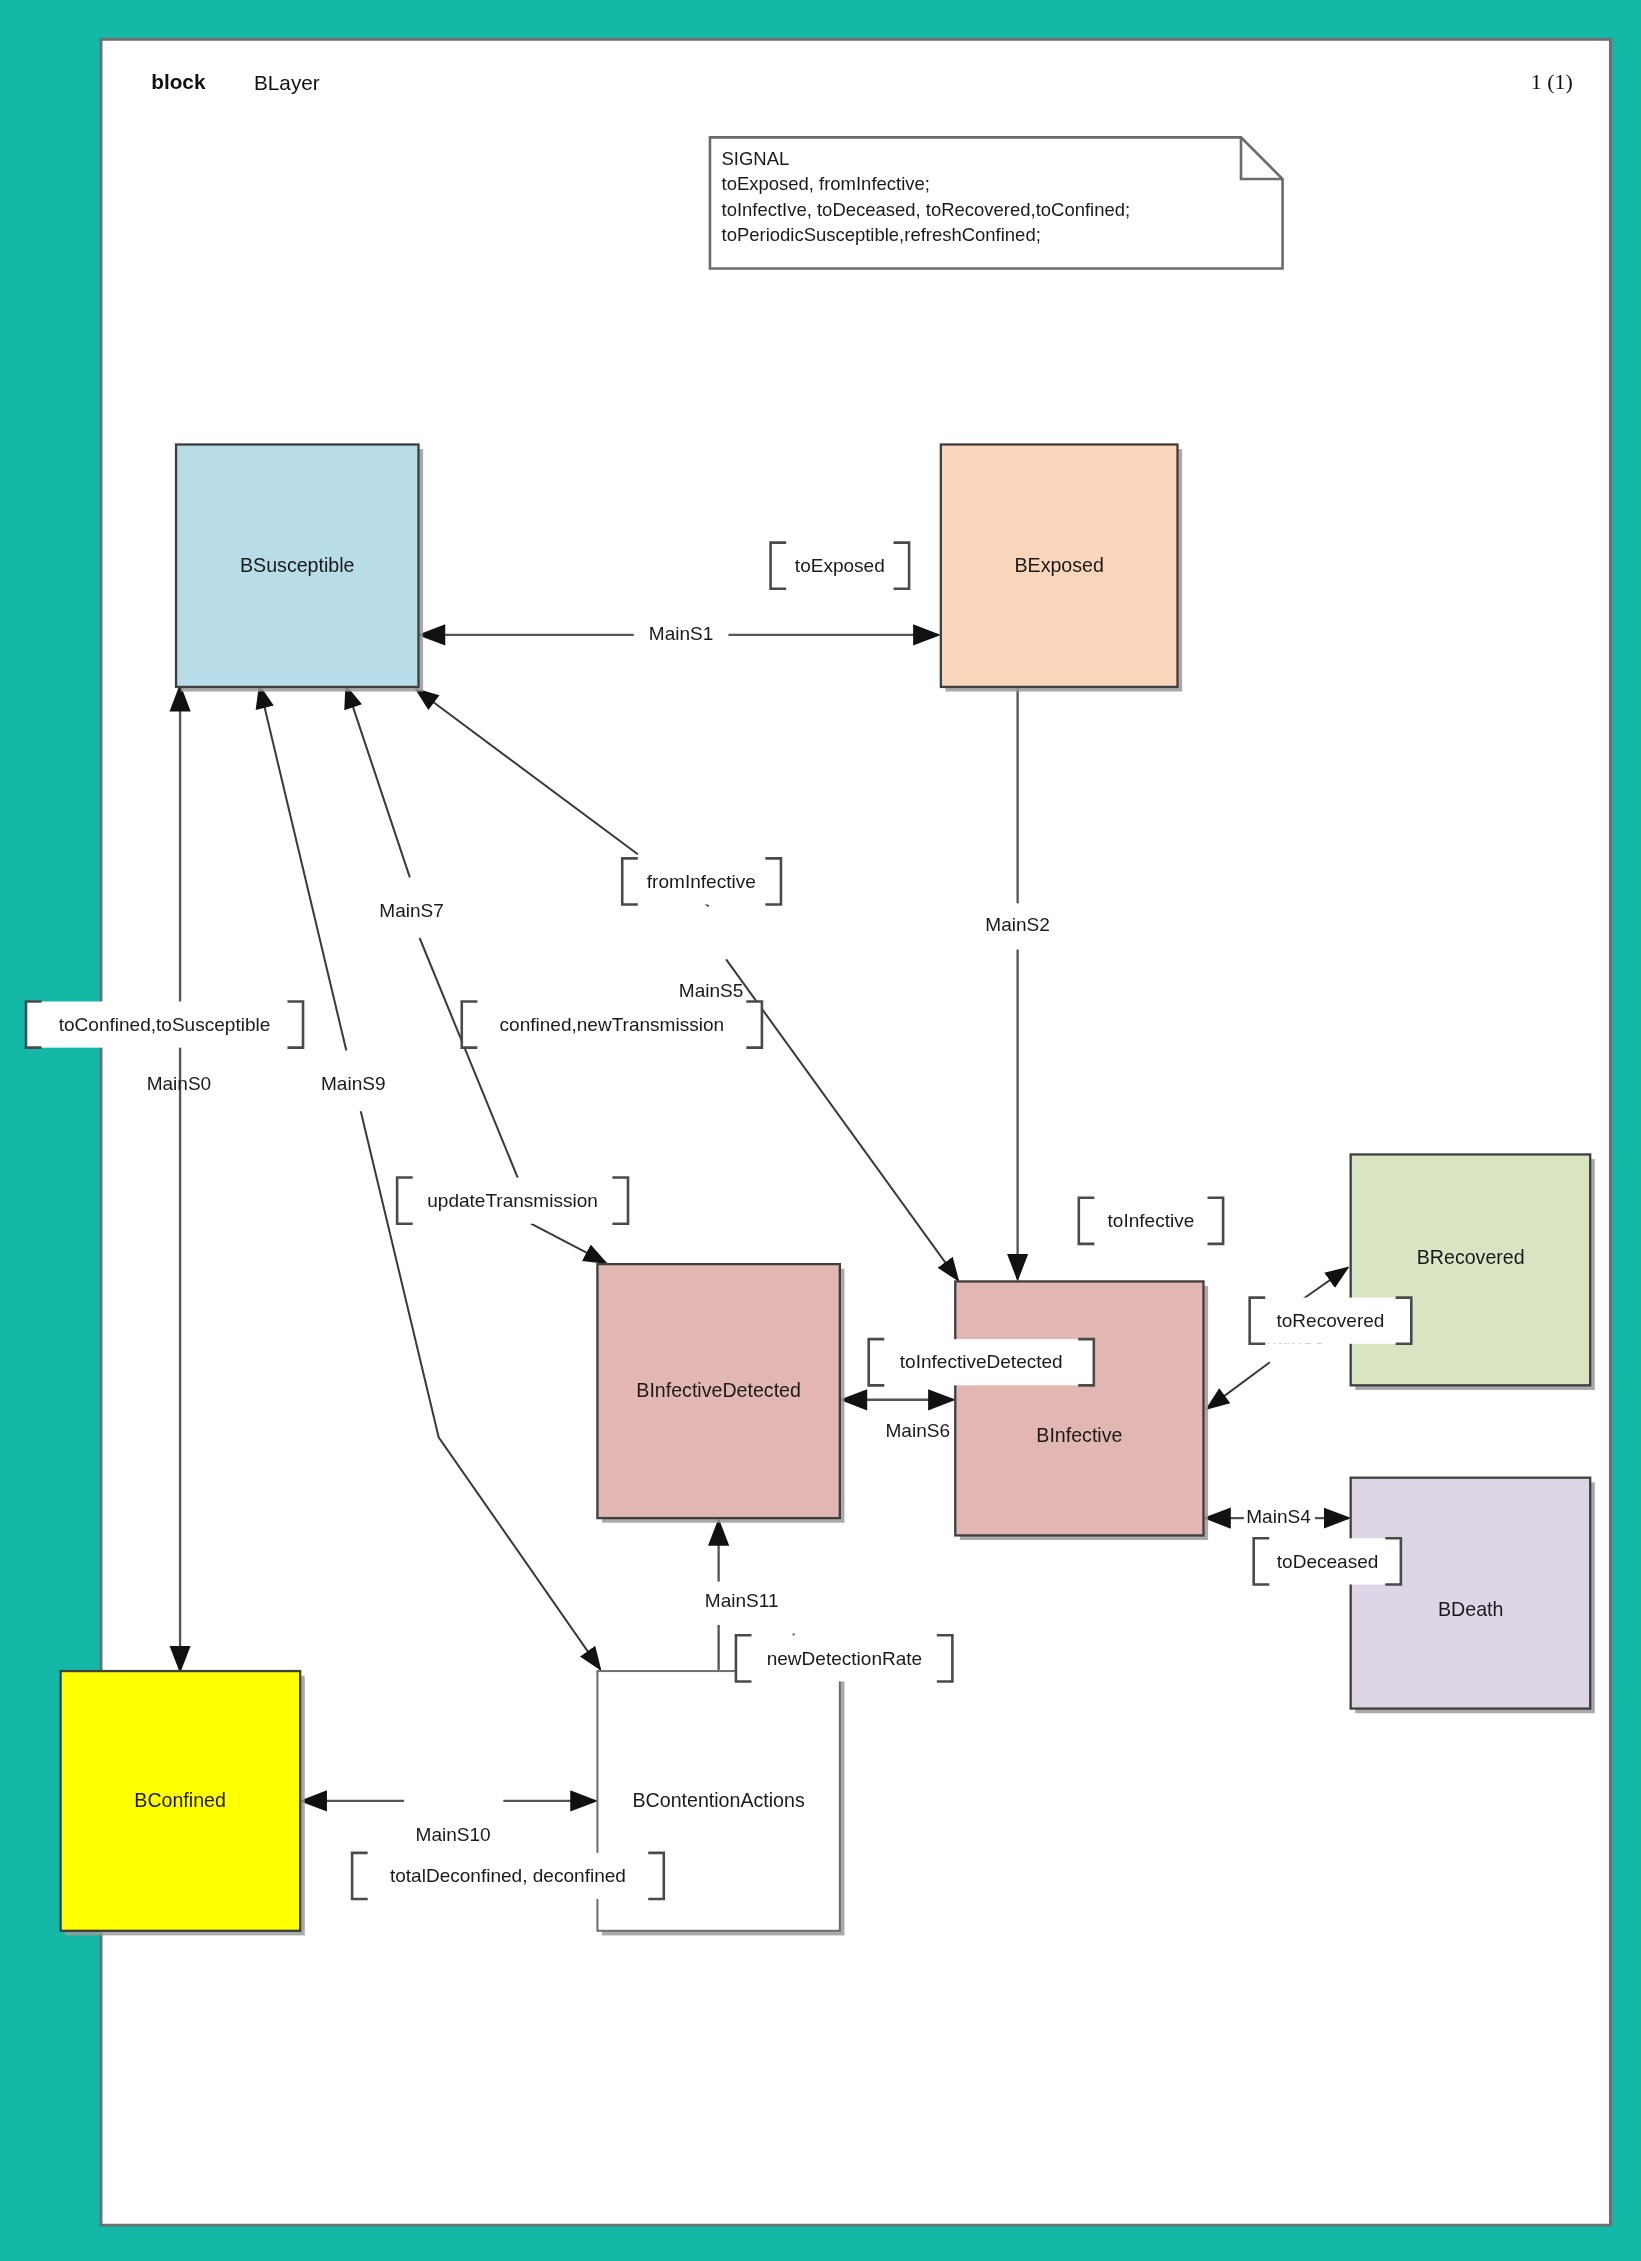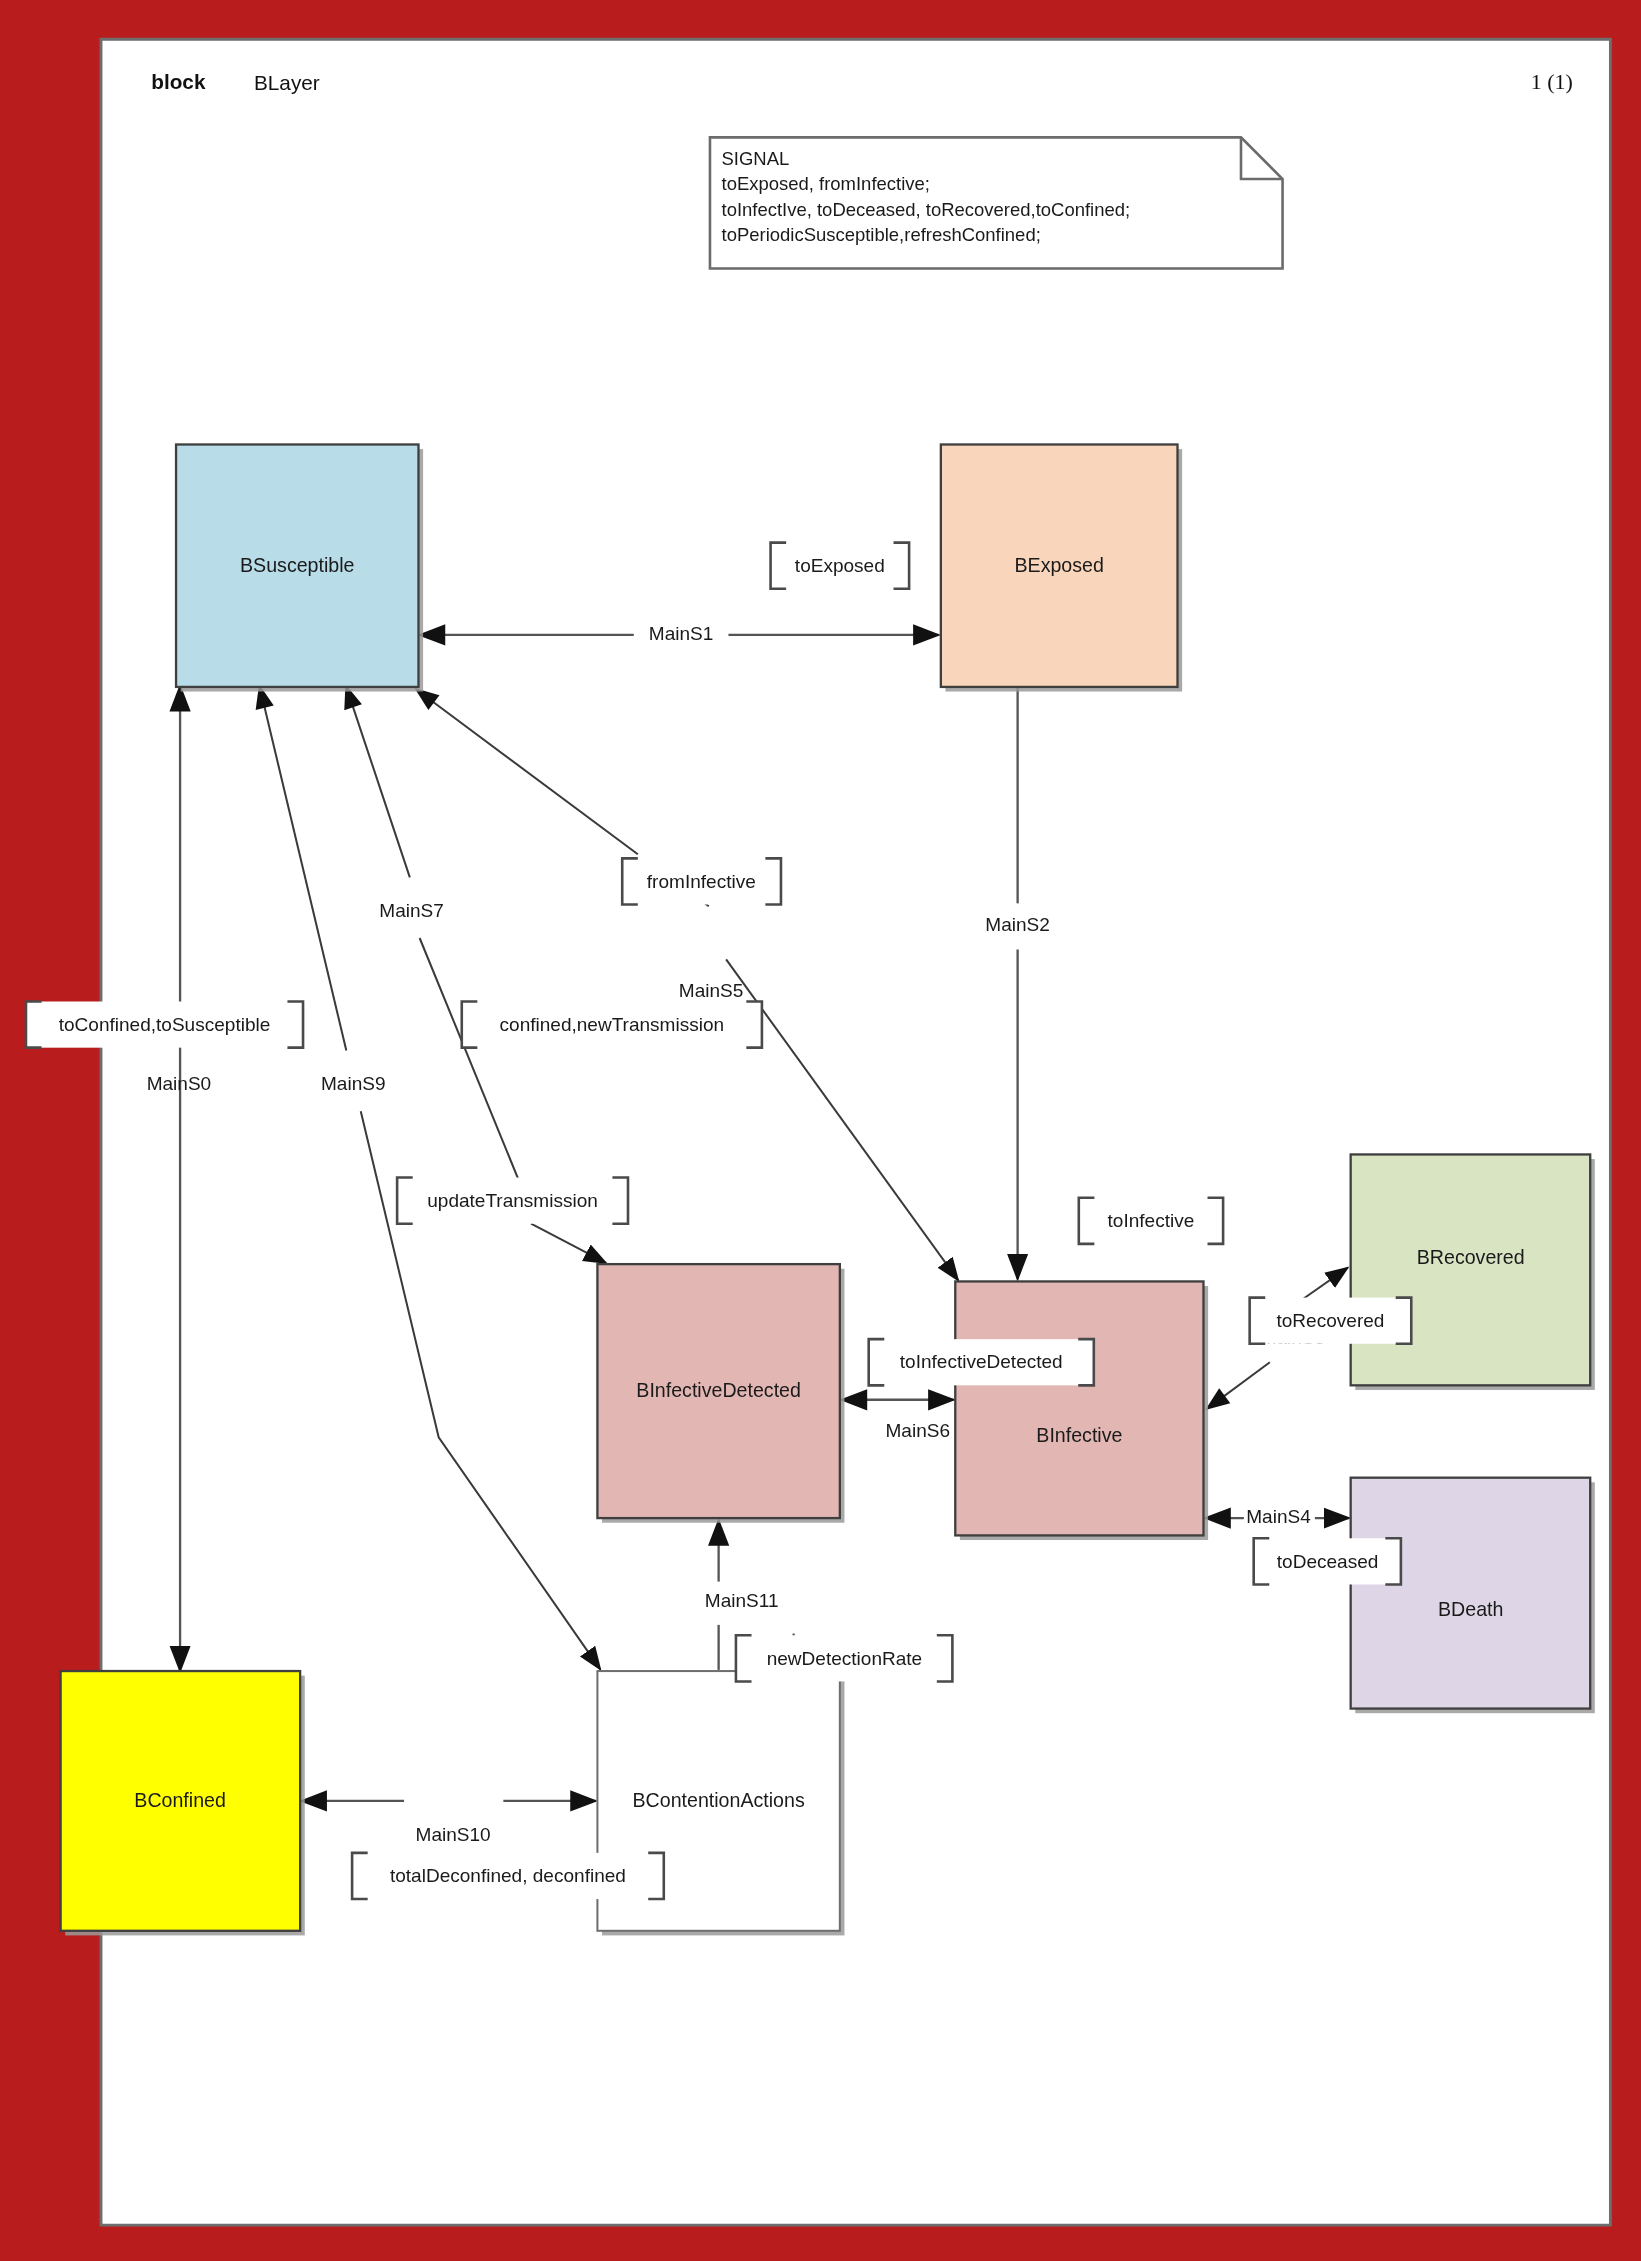--- a/index.html
+++ b/index.html
@@ -1,17 +1,17 @@
 <!DOCTYPE html>
 <html style="font-size:9.2px"><head>
 <meta charset="utf-8">
 <style>
   html,body{margin:0;padding:0;background:#ffffff;}
   body{font-family:"Liberation Sans", sans-serif;}
-  #stage{position:relative;width:1641px;height:2261px;background:#b91c1c;overflow:hidden;}
+  #stage{position:relative;width:1641px;height:2261px;background:#14b8a6;overflow:hidden;}
   svg#canvas{position:absolute;left:0;top:0;width:1641px;height:2261px;}
   .blk-label{font-family:"Liberation Sans",sans-serif;font-size:34px;fill:#1a1a1a;text-anchor:middle;dominant-baseline:middle;}
   .ch-label{font-family:"Liberation Sans",sans-serif;font-size:33px;fill:#1a1a1a;text-anchor:middle;dominant-baseline:middle;}
   .sig-label{font-family:"Liberation Sans",sans-serif;font-size:33px;fill:#1a1a1a;text-anchor:middle;dominant-baseline:middle;}
   .note-text{font-family:"Liberation Sans",sans-serif;font-size:32px;fill:#1a1a1a;dominant-baseline:hanging;}
   .hdr-kw{font-family:"Liberation Sans",sans-serif;font-size:36px;font-weight:bold;fill:#111;dominant-baseline:middle;}
   .hdr-nm{font-family:"Liberation Sans",sans-serif;font-size:36px;fill:#111;dominant-baseline:middle;}
   .pg-num{font-family:"Liberation Serif",serif;font-size:38px;fill:#111;text-anchor:end;dominant-baseline:middle;}
   .conn{stroke:#545454;stroke-width:4;fill:none;}
   .conn-thin{stroke:#3a3a3a;stroke-width:3.5;fill:none;}

